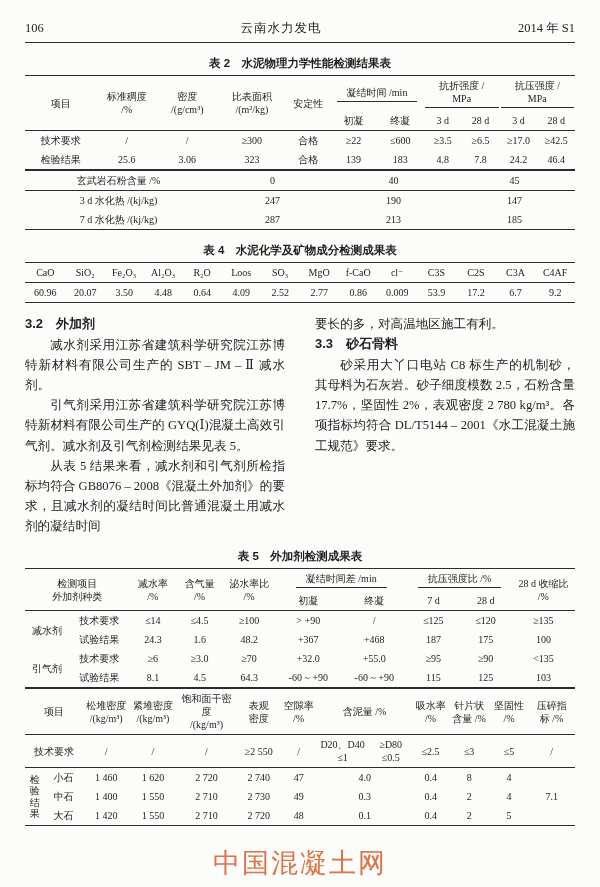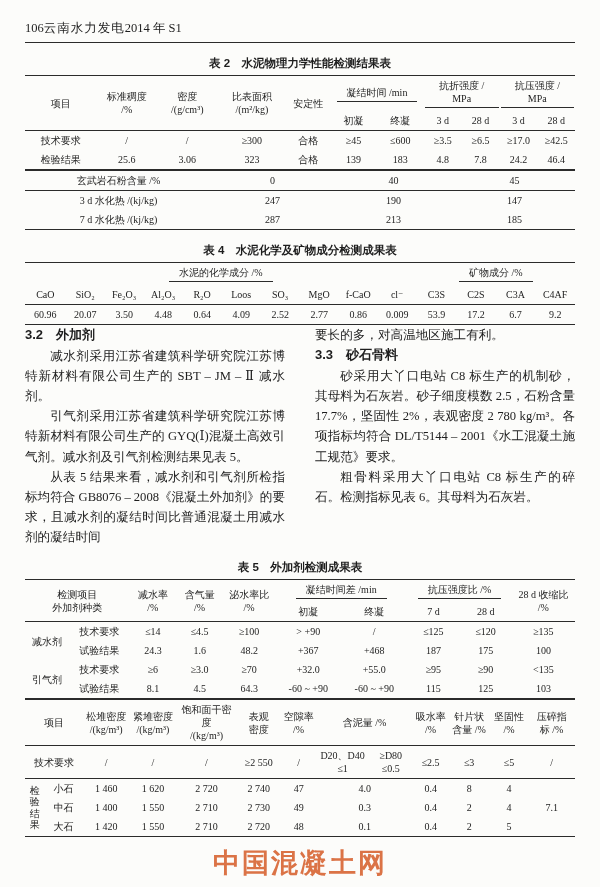--- a/index.html
+++ b/index.html
@@ -1,47 +1,47 @@
 <!DOCTYPE html>
 <html><head>
 <meta charset="utf-8">
 <style>
   html,body{margin:0;padding:0;background:#e8e8e8;}
   .page{width:600px;height:887px;margin:0 auto;background:#fcfcfa;position:relative;
         box-sizing:border-box;padding:20px 25px 0;overflow:hidden;
         font-family:"Liberation Serif","DejaVu Serif",serif;color:#1d1d1d;}
   
-  .phead{display:flex;align-items:baseline;
+  .phead{display:flex;justify-content:space-between;align-items:baseline;
          font-size:12.5px;padding-bottom:5px;border-bottom:1.6px solid #2b2b2b;}
   .phead .jt{letter-spacing:1px;}
   
   .cap{text-align:center;font-family:"Liberation Sans","DejaVu Sans",sans-serif;
        font-weight:bold;font-size:11.5px;margin:13px 0 4px;}
   
   table.tbl{width:100%;border-collapse:collapse;table-layout:fixed;
             font-size:10px;line-height:1.3;
             border-top:1.6px solid #2b2b2b;border-bottom:1.6px solid #2b2b2b;}
   table.tbl td{text-align:center;vertical-align:middle;padding:3px 1px;word-break:break-all;}
   tr.rule td{border-top:1px solid #2b2b2b;}
   td.l{text-align:left;padding-left:6px;}
   td.ind{padding-left:20px;}
   .pre{white-space:pre-line;}
   .gl{display:inline-block;border-bottom:1px solid #2b2b2b;padding:0 10px 2px;}
   td.vcell{padding:0 1px;line-height:1.15;}
   
-  .cols{display:flex;gap:30px;font-size:12.6px;line-height:1.6;
+  .cols{display:flex;gap:30px;margin-top:11px;font-size:12.6px;line-height:1.6;
         text-align:justify;}
   .col{flex:1;min-width:0;}
   .col p{margin:0;}
   .ip{text-indent:2em;}
   .sh{font-family:"Liberation Sans","DejaVu Sans",sans-serif;font-weight:bold;
       font-size:13px;margin:1px 0;}
   
   .wm{position:absolute;left:50%;bottom:6px;transform:translateX(-50%);
-      font-family:"Liberation Sans","DejaVu Sans",sans-serif;font-weight:bold;
+      font-family:"Liberation Sans","DejaVu Sans",sans-serif;font-weight:normal;
       font-size:27px;letter-spacing:2px;white-space:nowrap;opacity:.82;z-index:5;}
 </style>
 </head>
 <body>
 
 <div class="page">
 
   <div class="phead">
     <span>106</span>
     <span class="jt">云南水力发电</span>
@@ -84,21 +84,21 @@
       <td>28 d</td>
       <td>3 d</td>
       <td>28 d</td>
     </tr>
     <tr class="rule">
       <td class="l">技术要求</td>
       <td>/</td>
       <td>/</td>
       <td>≥300</td>
       <td>合格</td>
-      <td>≥45</td>
+      <td>≥22</td>
       <td>≤600</td>
       <td>≥3.5</td>
       <td>≥6.5</td>
       <td>≥17.0</td>
       <td>≥42.5</td>
     </tr>
     <tr>
       <td class="l">检验结果</td>
       <td>25.6</td>
       <td>3.06</td>
@@ -155,24 +155,20 @@
         <col style="width:7.1%">
         <col style="width:7.1%">
         <col style="width:7.1%">
         <col style="width:7.1%">
         <col style="width:7.2%">
         <col style="width:7.2%">
         <col style="width:7.2%">
         <col style="width:7.2%">
       </colgroup>
     <tbody>
-        <tr>
-      <td colspan="10"><span class="gl">水泥的化学成分 /%</span></td>
-      <td colspan="4"><span class="gl">矿物成分 /%</span></td>
-    </tr>
     <tr>
       <td>CaO</td>
       <td>SiO₂</td>
       <td>Fe₂O₃</td>
       <td>Al₂O₃</td>
       <td>R₂O</td>
       <td>Loos</td>
       <td>SO₃</td>
       <td>MgO</td>
       <td>f-CaO</td>
@@ -205,21 +201,20 @@
     <div class="col">
       <p class="sh">3.2　外加剂</p>
       <p class="ip">减水剂采用江苏省建筑科学研究院江苏博特新材料有限公司生产的 SBT – JM – Ⅱ 减水剂。</p>
       <p class="ip">引气剂采用江苏省建筑科学研究院江苏博特新材料有限公司生产的 GYQ(Ⅰ)混凝土高效引气剂。减水剂及引气剂检测结果见表 5。</p>
       <p class="ip">从表 5 结果来看，减水剂和引气剂所检指标均符合 GB8076 – 2008《混凝土外加剂》的要求，且减水剂的凝结时间比普通混凝土用减水剂的凝结时间</p>
     </div>
     <div class="col">
       <p>要长的多，对高温地区施工有利。</p>
       <p class="sh">3.3　砂石骨料</p>
       <p class="ip">砂采用大丫口电站 C8 标生产的机制砂，其母料为石灰岩。砂子细度模数 2.5，石粉含量 17.7%，坚固性 2%，表观密度 2 780 kg/m³。各项指标均符合 DL/T5144 – 2001《水工混凝土施工规范》要求。</p>
-      <p class="ip">粗骨料采用大丫口电站 C8 标生产的碎石。检测指标见表 6。其母料为石灰岩。</p>
     </div>
   </div>
 
   <div class="cap">表 5　外加剂检测成果表</div>
   <table class="tbl">
     <colgroup>
         <col style="width:8%">
         <col style="width:11%">
         <col style="width:8.5%">
         <col style="width:8.5%">

